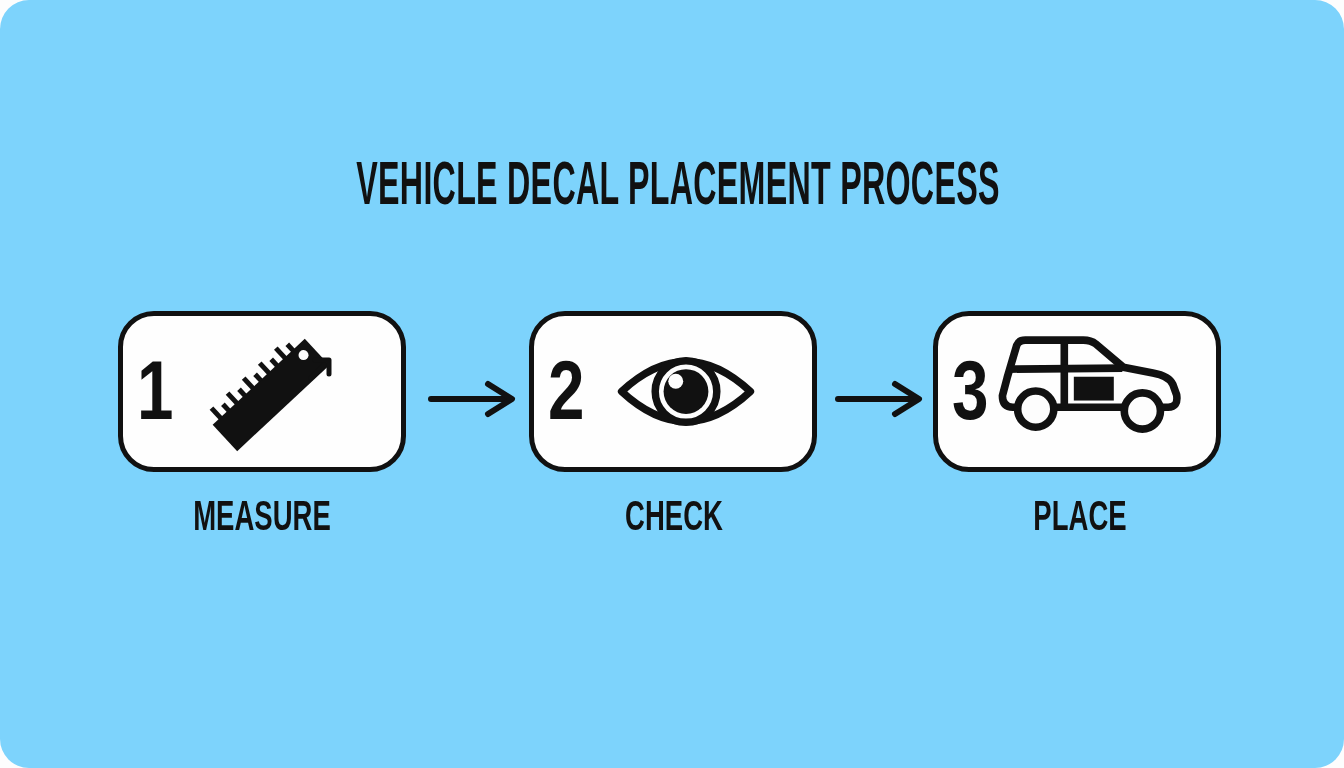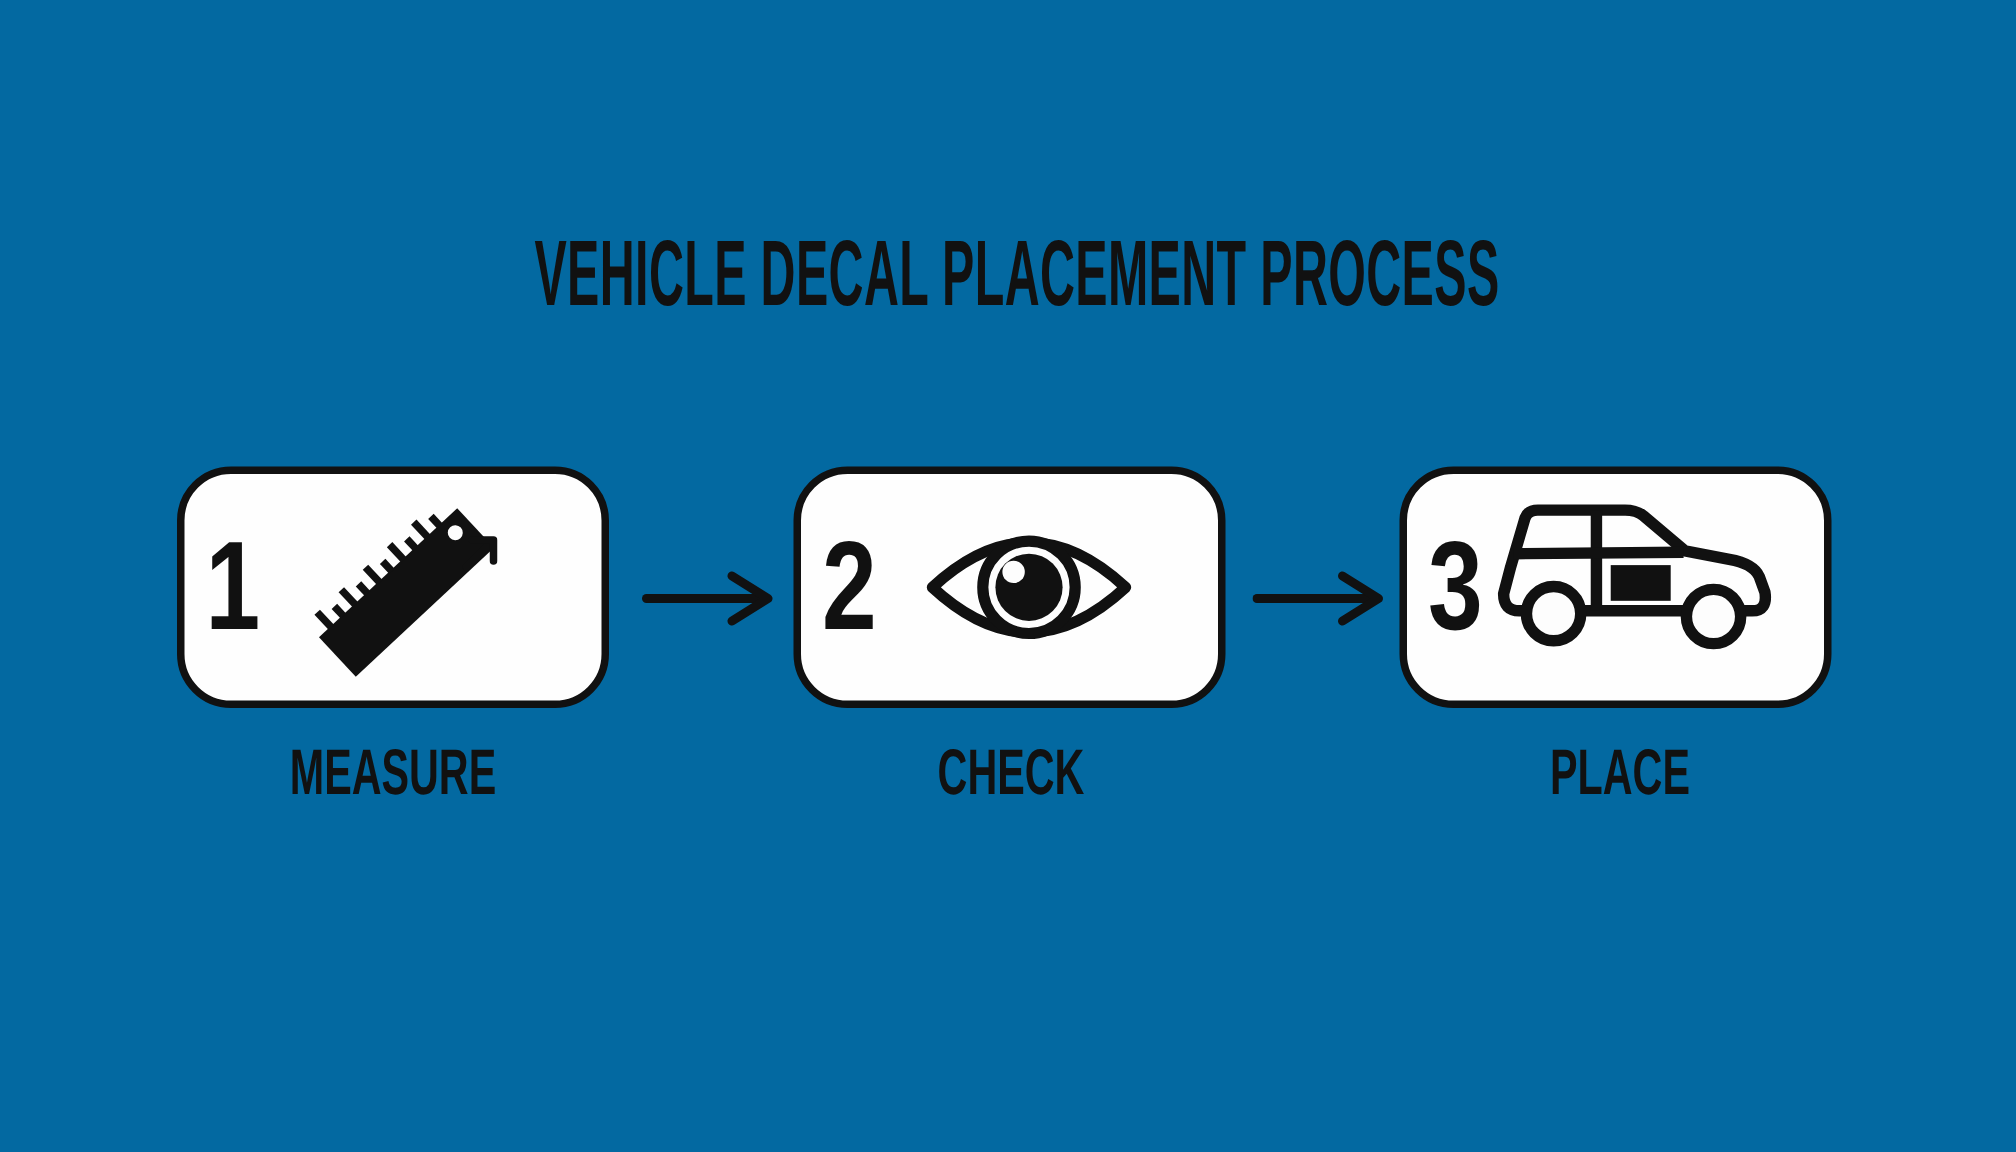--- a/index.html
+++ b/index.html
@@ -5,23 +5,24 @@
   html, body {
     margin: 0;
     padding: 0;
     background: #fdfdfd;
     font-family: "Liberation Sans", sans-serif;
   }
   .stage {
     position: relative;
     width: 1344px;
     height: 768px;
-    background: #0369a1;
+    background: #7dd3fc;
     overflow: hidden;
     color: #111;
+    border-radius: 29px;
   }
   .diagram-title {
     position: absolute;
     top: 152px;
     left: 678px;
     font-size: 62px;
     line-height: 62px;
     font-weight: bold;
     white-space: nowrap;
     letter-spacing: 0.5px;

